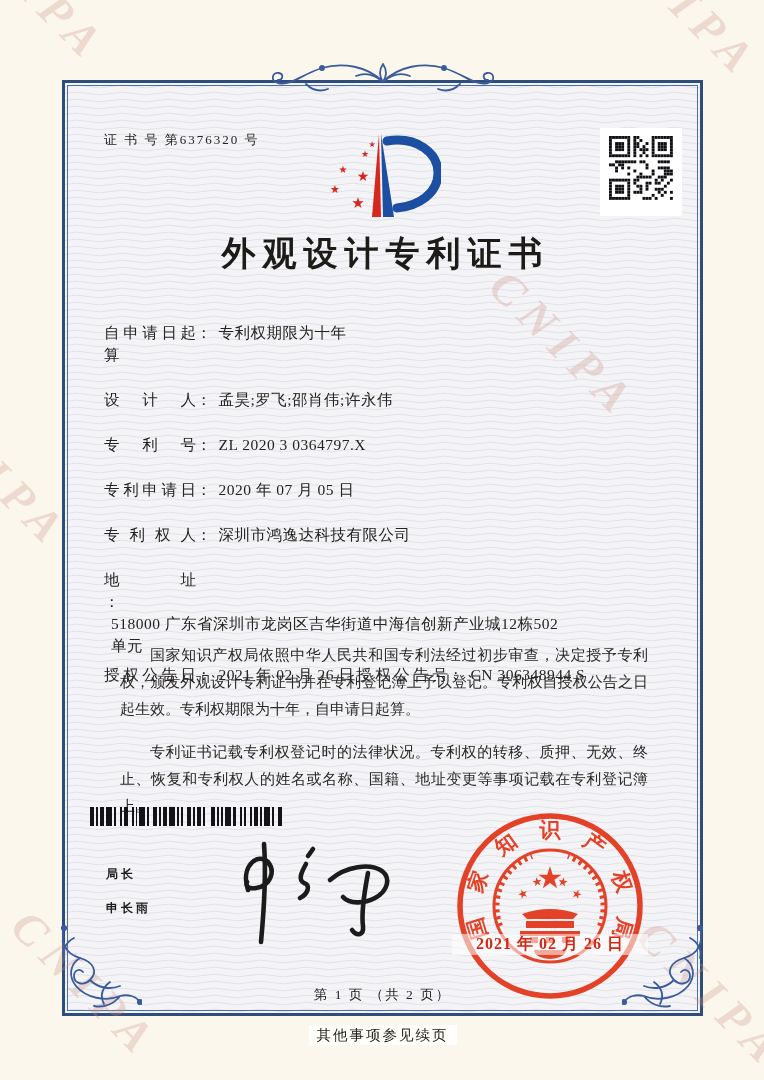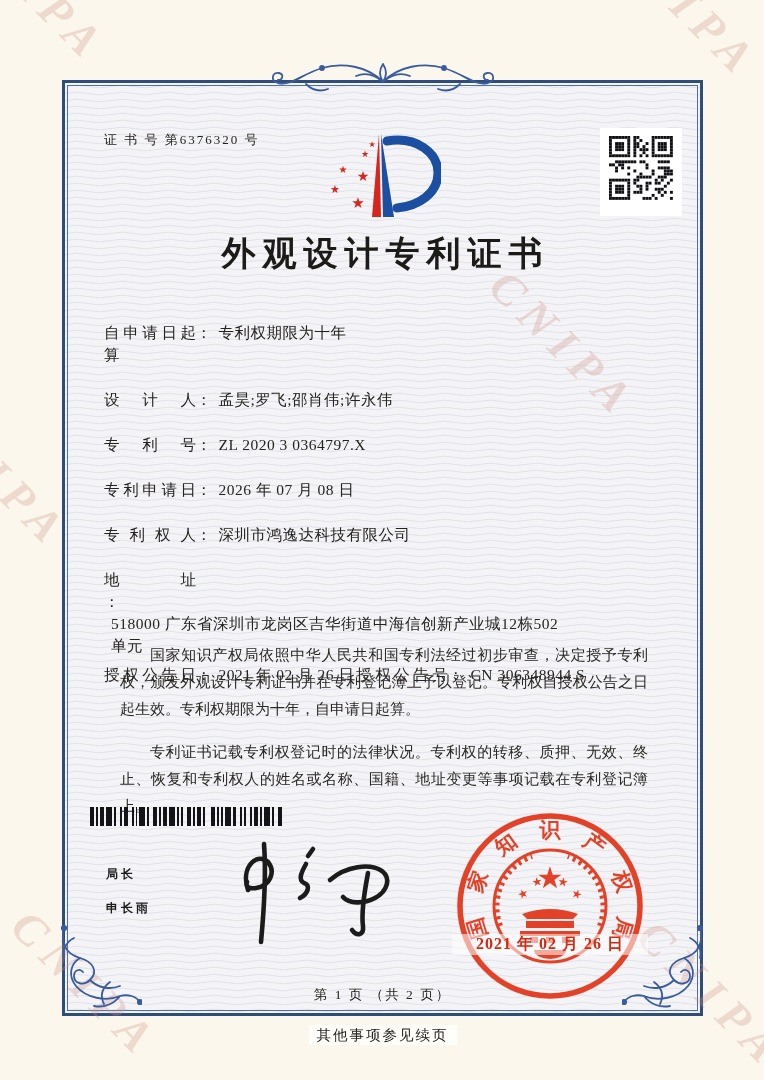--- a/index.html
+++ b/index.html
@@ -355,21 +355,21 @@
         <div class="val">孟昊;罗飞;邵肖伟;许永伟</div>
       </div>
       <div class="frow">
         <div class="lbl">专利号</div>
           <div class="colon">：</div>
         <div class="val">ZL 2020 3 0364797.X</div>
       </div>
       <div class="frow">
         <div class="lbl">专利申请日</div>
           <div class="colon">：</div>
-        <div class="val">2026 年 07 月 08 日</div>
+        <div class="val">2020 年 07 月 05 日</div>
       </div>
       <div class="frow">
         <div class="lbl">专利权人</div>
           <div class="colon">：</div>
         <div class="val">深圳市鸿逸达科技有限公司</div>
       </div>
       <div class="frow addr">
         <div class="lbl">地址</div>
           <div class="colon">：</div>
         <div class="val" style="width:450px;">518000 广东省深圳市龙岗区吉华街道中海信创新产业城12栋502单元</div>

